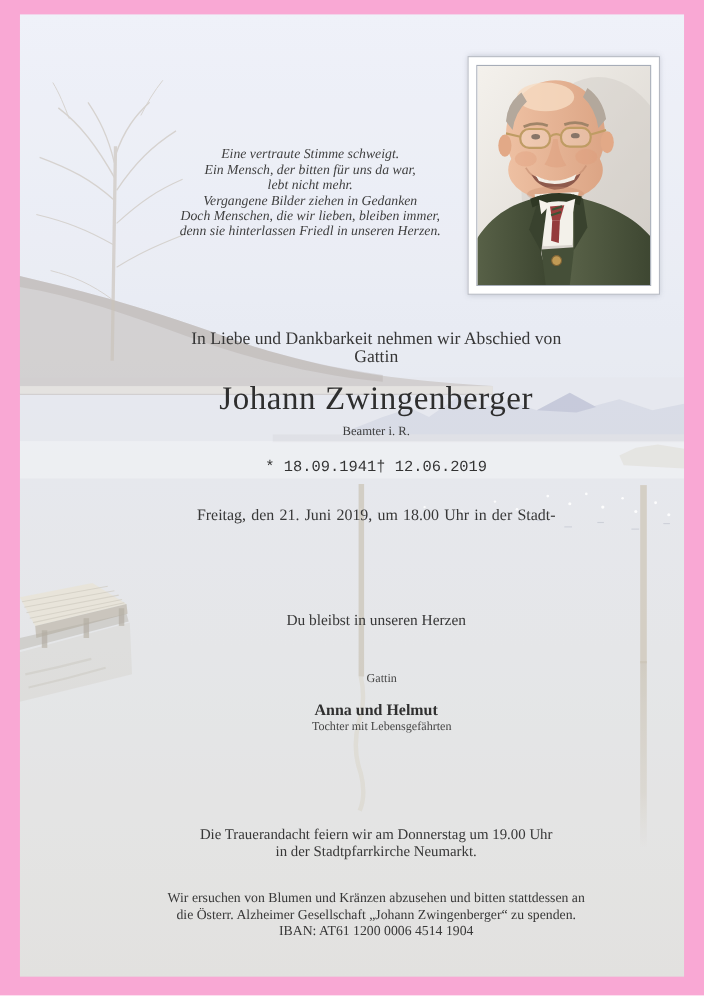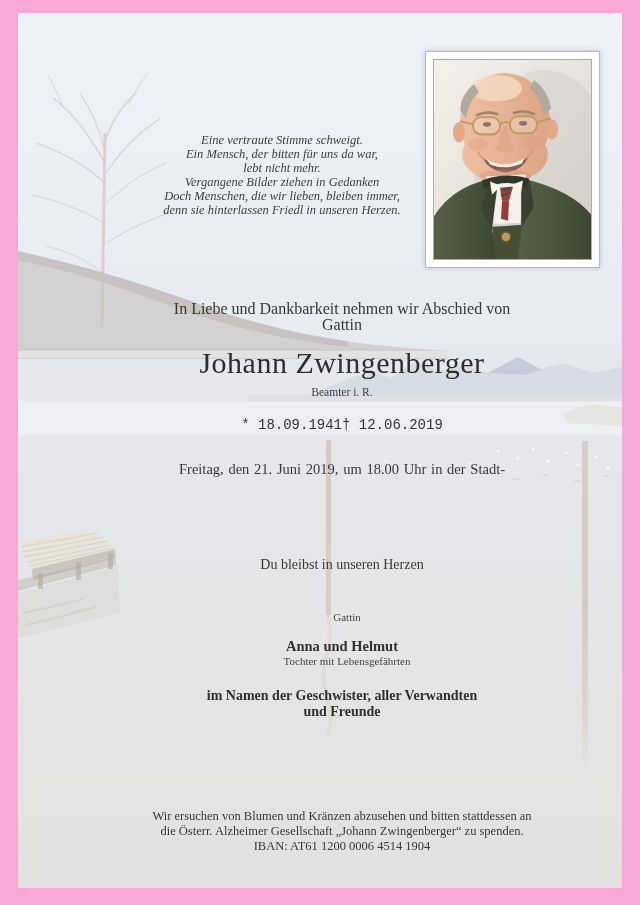--- a/index.html
+++ b/index.html
@@ -245,25 +245,25 @@
   <div class="abs service">
     <div class="jline">Freitag, den 21. Juni 2019, um 18.00 Uhr in der Stadt-</div>
   </div>
 
   <div class="abs motto center">Du bleibst in unseren Herzen</div>
 
   <div class="abs mourner-rel m1r center">Gattin</div>
   <div class="abs mourner-rel m2r center">Tochter mit Lebensgefährten</div>
   <div class="abs mourner-name m2n center">Anna und Helmut</div>
 
-  <div class="abs family center">
-    <div>im Namen der Geschwister, aller Verwandten</div>
-    <div>und Freunde</div>
-  </div>
-
+
+  <div class="abs vigil center">
+    <div>Die Trauerandacht feiern wir am Donnerstag um 19.00 Uhr</div>
+    <div>in der Stadtpfarrkirche Neumarkt.</div>
+  </div>
 
   <div class="abs donation center">
     <div>Wir ersuchen von Blumen und Kränzen abzusehen und bitten stattdessen an</div>
     <div>die Österr. Alzheimer Gesellschaft „Johann Zwingenberger“ zu spenden.</div>
     <div>IBAN: AT61 1200 0006 4514 1904</div>
   </div>
 
   <div class="abs footer center">Bestattung Hemetsberger, Köstendorf</div>
 
 </div>

